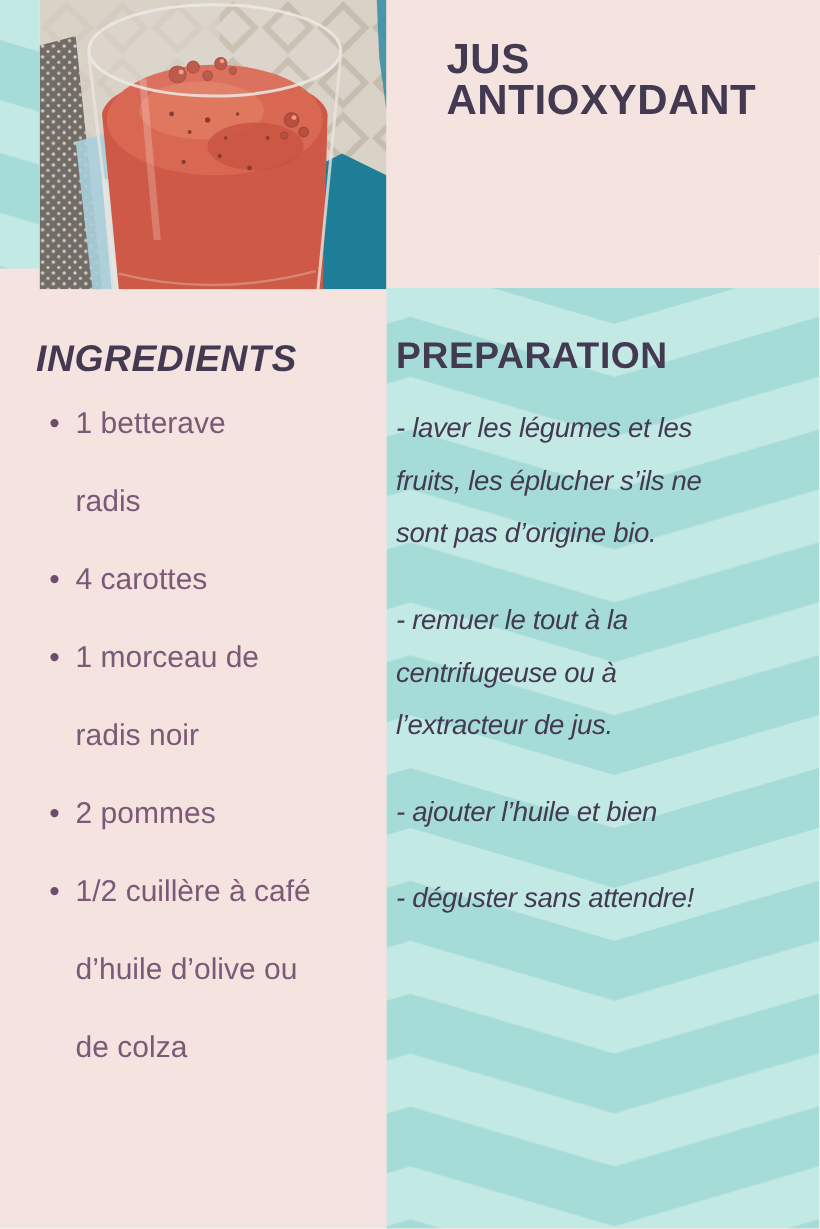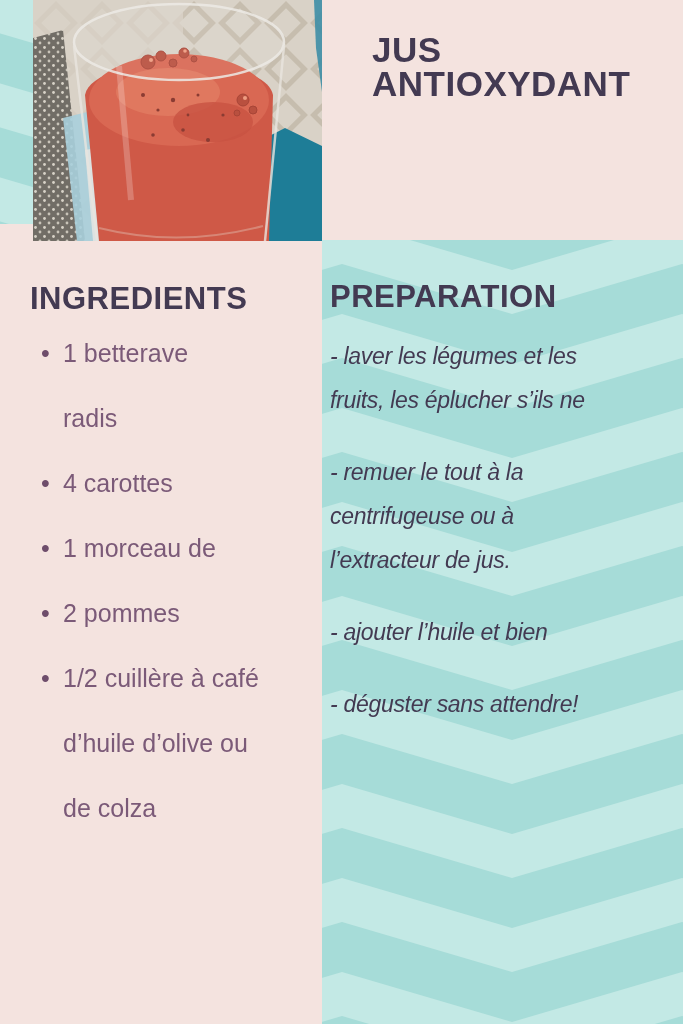--- a/index.html
+++ b/index.html
@@ -34,21 +34,21 @@
   }
   .prep-steps { position: absolute; left: 8px; top: 94px; width: 350px; }
   .prep-step {
     margin: 0 0 28px 0;
     font-size: 23px; font-weight: 400; font-style: italic;
     letter-spacing: -0.3px; line-height: 44px; color: #433a52;
   }
   .ing-section { position: absolute; left: 30px; top: 281px; width: 292px; }
   .ing-heading {
     margin: 0; font-size: 31px; font-weight: 700;
-    letter-spacing: 0.5px; color: #433a52;
+    letter-spacing: 0.5px; color: #433a52; font-style: italic;
   }
   .ing-list { list-style: none; margin: 4px 0 0 0; padding: 0; color: #7b5a78; font-size: 25px; }
   .ing-item { position: relative; padding-left: 33px; }
   .bullet { position: absolute; left: 11px; top: 0; line-height: 65px; font-size: 25px; color: #6e4d6b; }
   .ing-line { line-height: 65px; white-space: nowrap; }
 </style>
 </head>
 <body>
 
 <div class="page">
@@ -142,20 +142,21 @@
           </pattern>
         </defs>
         <rect width="361" height="784" fill="url(#chevA)"></rect>
       </svg>
     </div>
     <h2 class="prep-heading">PREPARATION</h2>
     <div class="prep-steps">
       <div class="prep-step">
         <div>- laver les légumes et les</div>
         <div>fruits, les éplucher s’ils ne</div>
+        <div>sont pas d’origine bio.</div>
       </div>
       <div class="prep-step">
         <div>- remuer le tout à la</div>
         <div>centrifugeuse ou à</div>
         <div>l’extracteur de jus.</div>
       </div>
       <div class="prep-step">
         <div>- ajouter l’huile et bien</div>
       </div>
       <div class="prep-step">
@@ -172,20 +173,21 @@
         <div class="ing-line">1 betterave</div>
         <div class="ing-line">radis</div>
       </li>
       <li class="ing-item">
         <span class="bullet">•</span>
         <div class="ing-line"> 4 carottes</div>
       </li>
       <li class="ing-item">
         <span class="bullet">•</span>
         <div class="ing-line">1 morceau de</div>
+        <div class="ing-line">radis noir</div>
       </li>
       <li class="ing-item">
         <span class="bullet">•</span>
         <div class="ing-line">2 pommes</div>
       </li>
       <li class="ing-item">
         <span class="bullet">•</span>
         <div class="ing-line">1/2 cuillère à café</div>
         <div class="ing-line">d’huile d’olive ou</div>
         <div class="ing-line">de colza</div>

